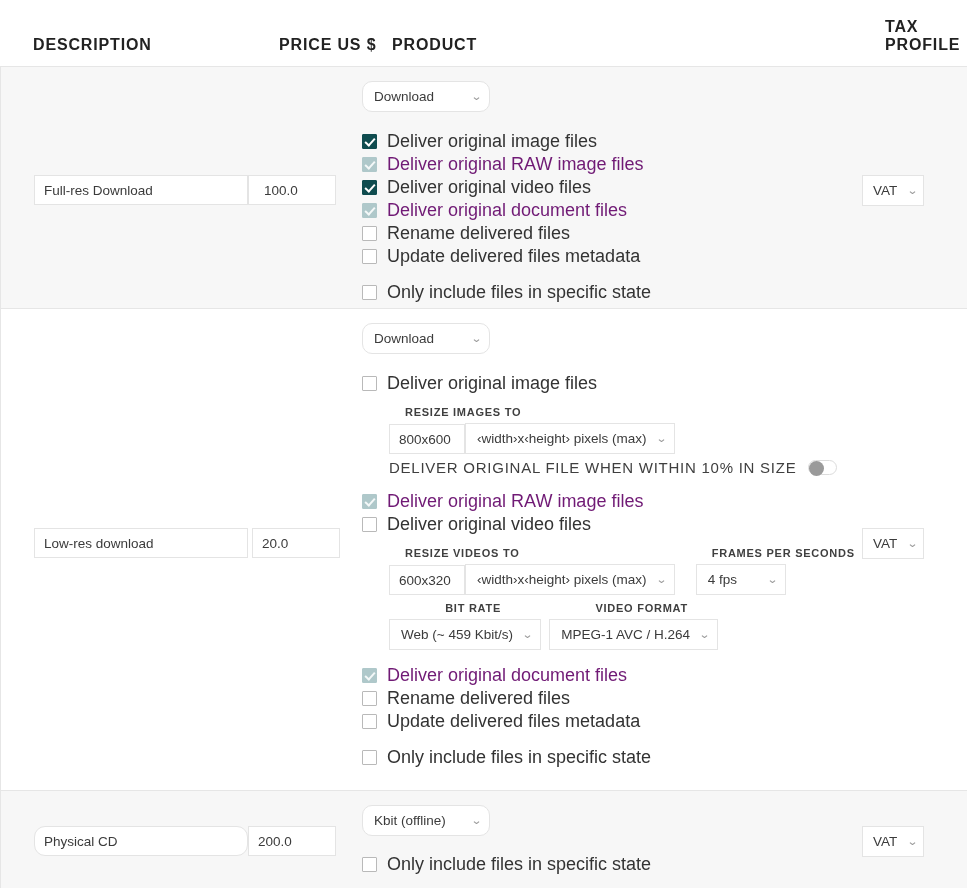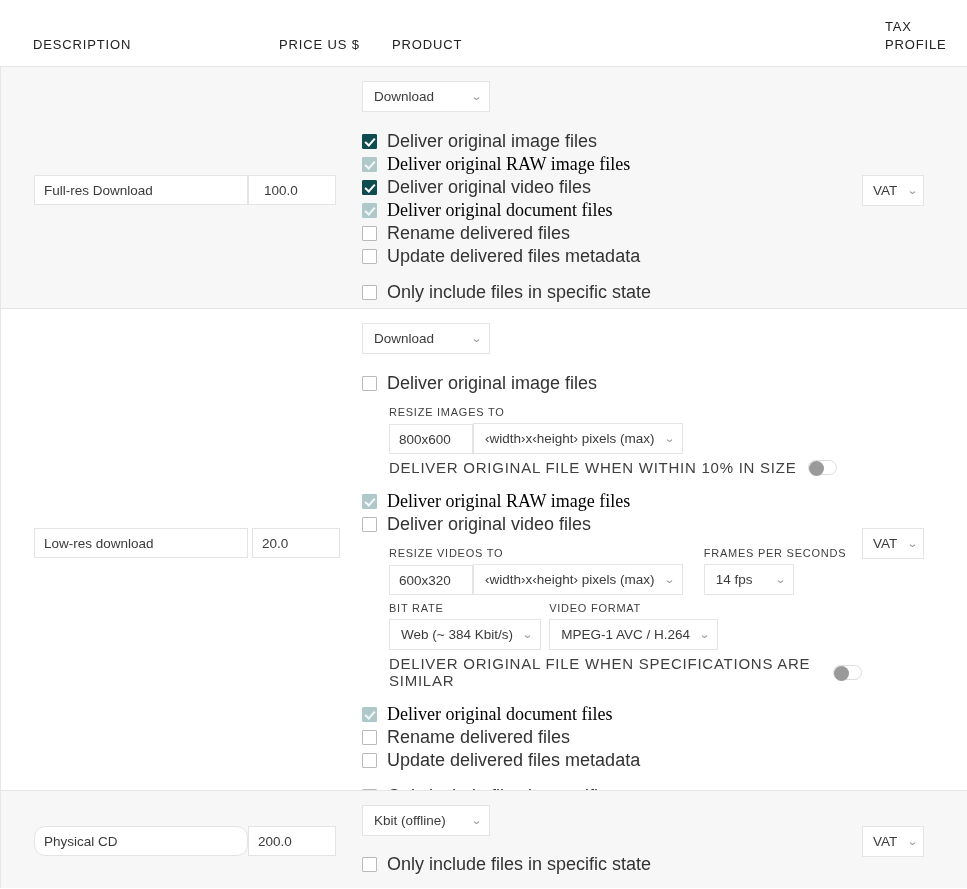--- a/index.html
+++ b/index.html
@@ -13,26 +13,26 @@
   .table { width: 967px; }
 
   
   .thead {
     position: relative;
     height: 66px;
     width: 967px;
   }
   .th {
     position: absolute;
-    font-size: 13px;
+    font-size: 16px;
     letter-spacing: 0.85px;
     color: #222222;
     text-transform: uppercase;
     line-height: 18px;
-    font-weight: 400;
+    font-weight: 700;
     margin-top: 12px;
   }
   .th-description { left: 33px; bottom: 12px; }
   .th-price       { left: 279px; bottom: 12px; }
   .th-product     { left: 392px; bottom: 12px; }
   .th-tax         { left: 885px; bottom: 12px; width: 80px; }
   .th-tax span { display: block; }
 
   
   .row {
@@ -85,21 +85,21 @@
     vertical-align: middle;
   }
   .sel .chev {
     margin-left: 10px;
     color: #9a9a9a;
     font-size: 11px;
     line-height: 1;
     transform: scaleX(1.25);
     display: inline-block;
   }
-  .sel-product { min-width: 128px; }
+  .sel-product { min-width: 128px; border-radius: 10px; }
   .sel-tax { width: 62px; padding: 0 6px 0 10px; }
   .sel-tax .chev { margin-left: 6px; }
 
   
   .cbrow {
     display: flex;
     align-items: center;
     height: 23px;
     margin: 0;
   }
@@ -125,36 +125,37 @@
     content: "";
     position: absolute;
     left: 4px; top: 1px;
     width: 4px; height: 8px;
     border: solid #ffffff;
     border-width: 0 2px 2px 0;
     transform: rotate(42deg);
   }
   .cb.disabled-checked::after { border-color: #f4f8f8; }
   .cblabel { font-size: 18px; color: #333333; }
-  .cblabel.muted { color: #000000; font-family: Liberation Serif, serif; }
+  .cblabel.muted { color: #701a75; }
 
   
   .fieldlabel {
     font-size: 11px;
     letter-spacing: 0.75px;
     text-transform: uppercase;
     color: #3f3f3f;
-    margin: 0 0 4px 0;
+    margin: 0 0 4px 16px;
     line-height: 14px;
+    font-weight: bold;
   }
   .fieldrow { display: flex; align-items: flex-end; }
   .fieldgroup { margin-right: 0; }
   .indent { margin-left: 27px; }
 
-  .sz-input { width: 84px; }
+  .sz-input { width: 76px; }
   .sel-dims { min-width: 186px; }
   .sel-fps { min-width: 90px; }
   .sel-bitrate { min-width: 147px; }
   .sel-format { min-width: 156px; }
 
   .togglerow {
     display: flex;
     align-items: center;
     margin-top: 5px;
   }
@@ -175,21 +176,21 @@
   }
   .toggle::after {
     content: "";
     position: absolute;
     left: 0px; top: 0px;
     width: 15px; height: 15px;
     border-radius: 50%;
     background: #9a9a9a;
   }
 
-  .mt6 { margin-top: 6px; }
+  .mt6 { margin-top: 6px; text-align: center; }
   .mt10 { margin-top: 10px; }
   .mt14 { margin-top: 14px; }
   .mt18 { margin-top: 18px; }
 </style>
 </head>
 <body>
 
 <div class="table">
 
   <div class="thead">
@@ -305,47 +306,43 @@
                 <input class="tinput sz-input" type="text" value="600x320" style="">
                 <div class="sel sel-dims">
                   <span>‹width›x‹height› pixels (max)</span>
                   <span class="chev">⌄</span>
                 </div>
               </div>
             </div>
             <div class="fieldgroup" style="margin-left:21px;">
               <div class="fieldlabel">FRAMES PER SECONDS</div>
               <div class="sel sel-fps">
-                <span>14 fps</span>
+                <span>4 fps</span>
                 <span class="chev">⌄</span>
               </div>
             </div>
           </div>
 
           <div class="fieldrow mt6">
             <div class="fieldgroup">
               <div class="fieldlabel">BIT RATE</div>
               <div class="sel sel-bitrate">
-                <span>Web (~ 384 Kbit/s)</span>
+                <span>Web (~ 459 Kbit/s)</span>
                 <span class="chev">⌄</span>
               </div>
             </div>
             <div class="fieldgroup" style="margin-left:8px;">
               <div class="fieldlabel">VIDEO FORMAT</div>
               <div class="sel sel-format">
                 <span>MPEG-1 AVC / H.264</span>
                 <span class="chev">⌄</span>
               </div>
             </div>
           </div>
 
-          <div class="togglerow">
-            <span class="togglelabel">DELIVER ORIGINAL FILE WHEN SPECIFICATIONS ARE SIMILAR</span>
-            <span class="toggle"></span>
-          </div>
         </div>
 
         <div class="cbrow mt14">
           <span class="cb disabled-checked"></span>
           <span class="cblabel muted">Deliver original document files</span>
         </div>
         <div class="cbrow">
           <span class="cb"></span>
           <span class="cblabel">Rename delivered files</span>
         </div>

